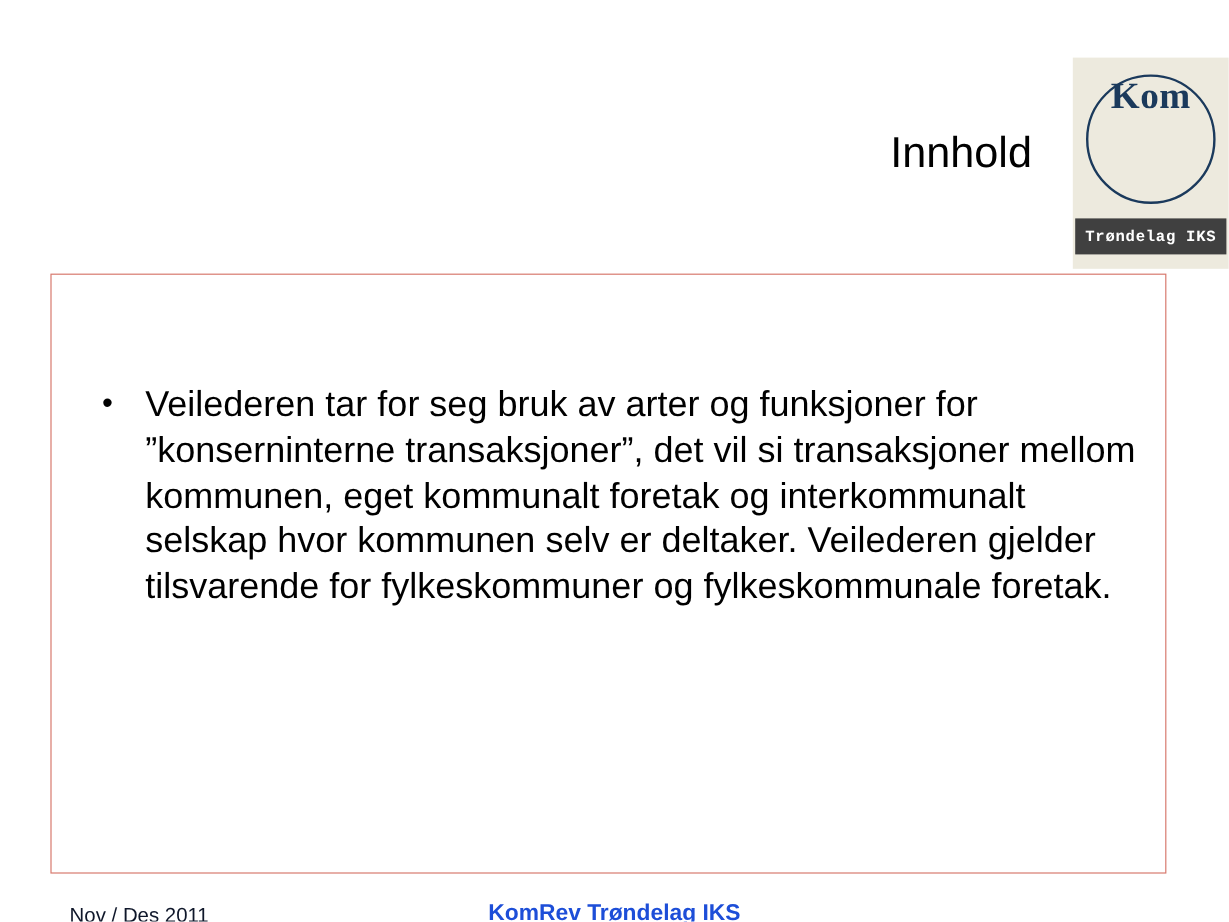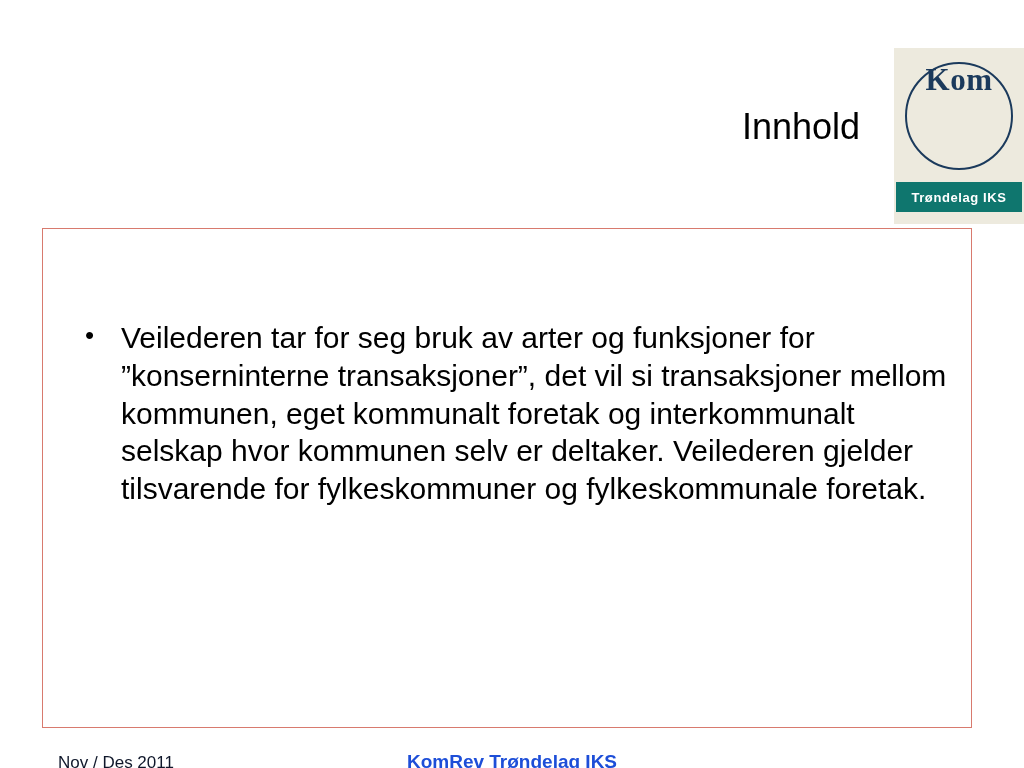--- a/index.html
+++ b/index.html
@@ -68,29 +68,29 @@
     font-size: 31px;
     font-weight: bold;
     letter-spacing: 0.5px;
   }
   .logo-bar {
     position: absolute;
     left: 2px;
     bottom: 12px;
     width: 126px;
     height: 30px;
-    background: #0f766e;
+    background: #404040;
     color: #ffffff;
     font-size: 13px;
     font-weight: bold;
     letter-spacing: 0.6px;
     display: flex;
     align-items: center;
     justify-content: center;
-    font-family: Liberation Sans, sans-serif;
+    font-family: Liberation Mono, monospace;
   }
 
   
   .slide-title {
     position: absolute;
     left: 80px;
     top: 58px;
     width: 780px;
     text-align: right;
     font-size: 36px;

